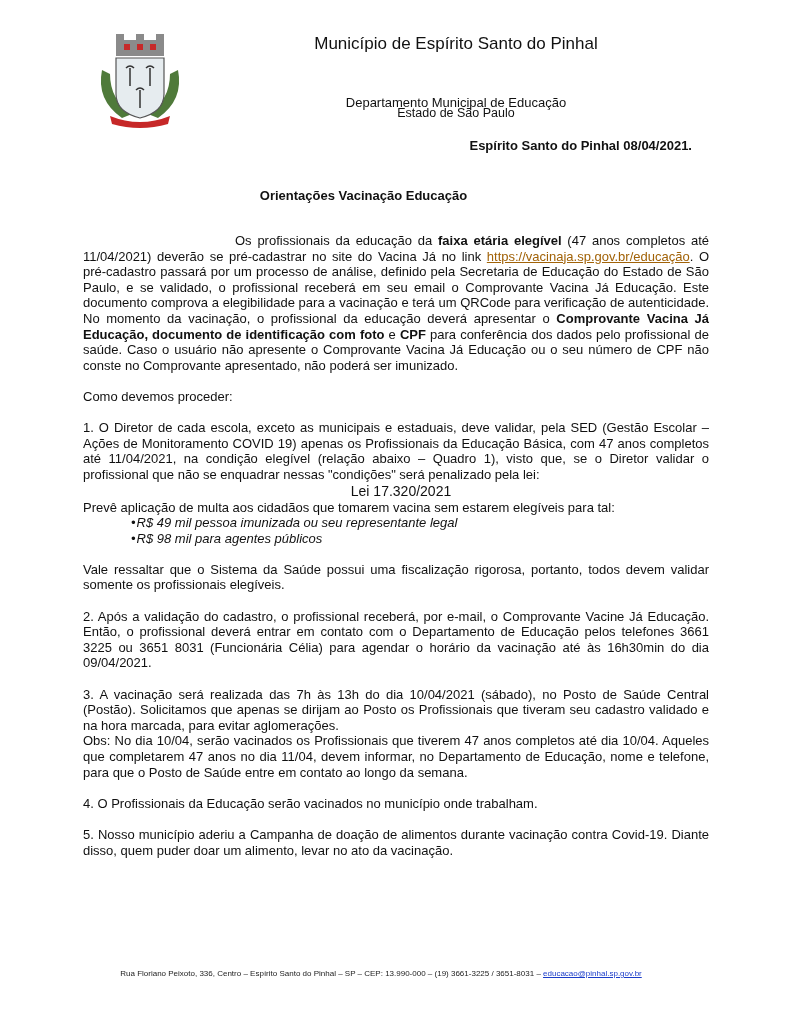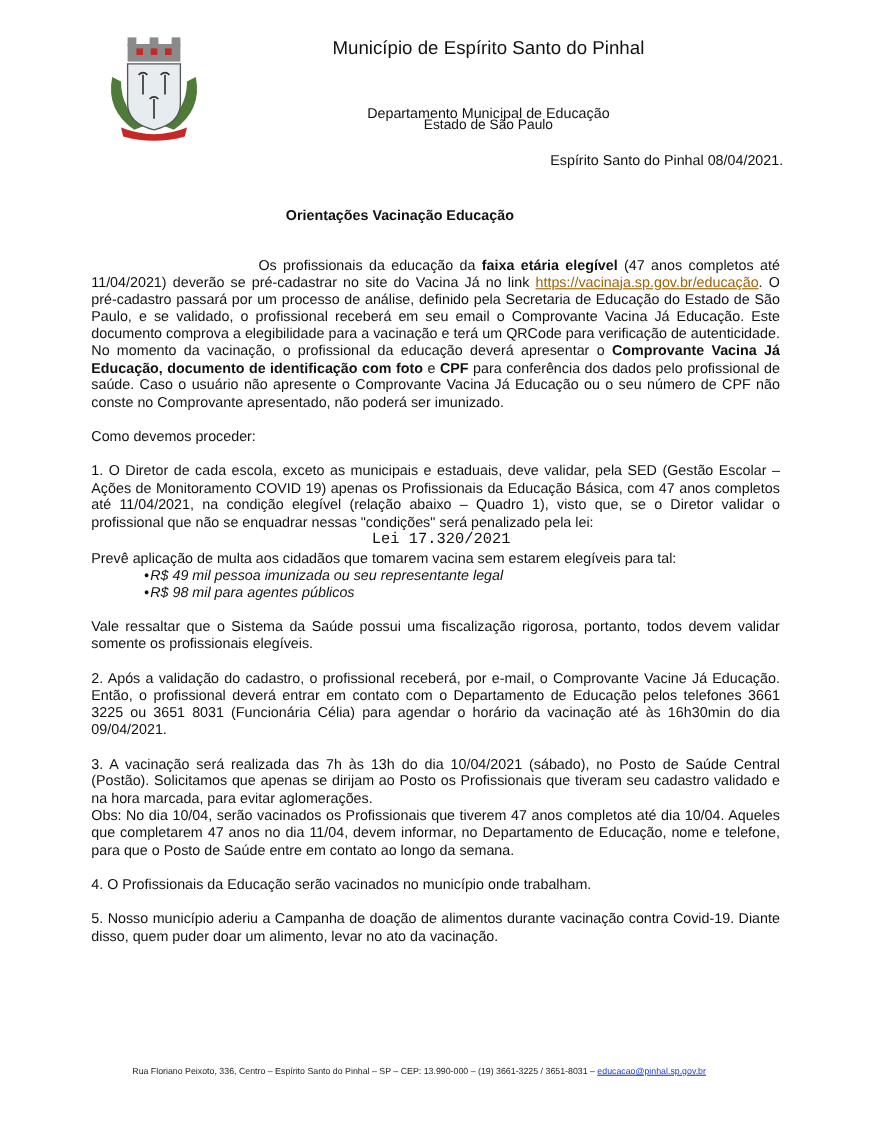--- a/index.html
+++ b/index.html
@@ -1,31 +1,31 @@
 <!DOCTYPE html>
 <html><head>
   <meta charset="utf-8">
   <style>
     html, body { margin: 0; padding: 0; background: #ffffff; }
     body { width: 792px; height: 1024px; position: relative; overflow: hidden;
            font-family: "Liberation Sans", sans-serif; color: #111; }
     .crest { position: absolute; left: 92px; top: 30px; width: 96px; height: 100px; }
-    .hdr { position: absolute; left: 184px; width: 520px; text-align: center; }
+    .hdr { position: absolute; left: 196px; width: 520px; text-align: center; }
     .hdr-title { top: 34px; font-size: 17px; }
     .hdr-state { top: 65px; font-size: 12.5px; margin-top: 41px; }
     .hdr-dept { top: 95px; font-size: 13px; }
-    .date { position: absolute; right: 80px; top: 138px; font-size: 13px; }
+    .date { position: absolute; right: 100px; top: 138px; font-size: 13px; font-weight: bold; }
     .doc-title { position: absolute; left: 0; width: 717px; text-align: center; top: 188px;
                  font-size: 13px; font-weight: bold; padding-left: 10px; box-sizing: border-box; }
     .body { position: absolute; left: 83px; width: 626px; top: 233px; font-size: 13px; line-height: 15.6px; }
     .body p { margin: 0; text-align: justify; }
     .indent { text-indent: 152px; }
     .gap { height: 15.6px; }
     a.link { color: #a16207; text-decoration: underline; }
-    .lei { text-align: center !important; font-size: 14px; line-height: 17px; padding-left: 10px; font-family: Liberation Mono, monospace; }
+    .lei { text-align: center !important; font-size: 14px; line-height: 17px; padding-left: 10px; }
     ul.fines { margin: 0; padding: 0 0 0 48px; list-style: none; font-style: italic; }
     ul.fines li { margin: 0; }
     ul.fines li .bul { margin-right: 1px; }
     .footer { position: absolute; left: 0; width: 760px; text-align: center; top: 969px; font-size: 8px; color: #222; padding-left: 2px; box-sizing: border-box; }
     .footer a { color: #1a3cc9; text-decoration: underline; }
     b { font-weight: bold; }
   </style>
 </head>
 <body>
 

